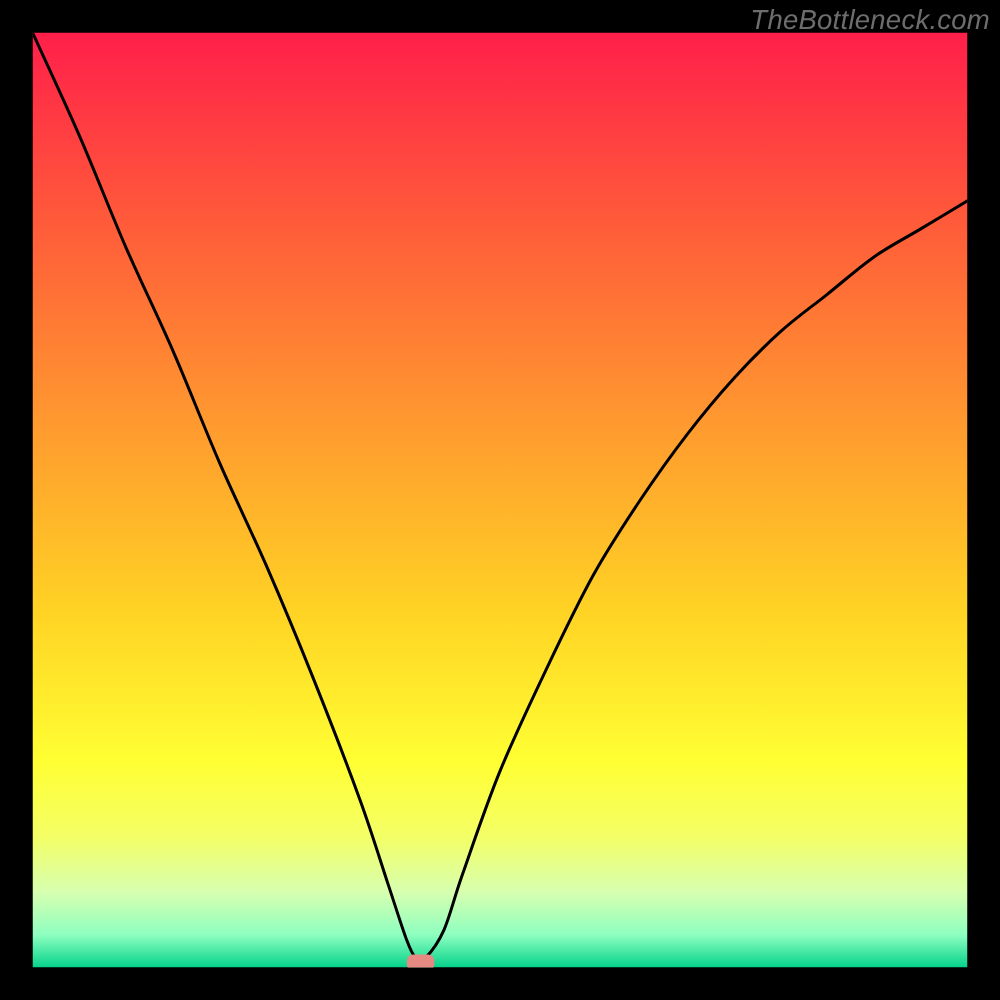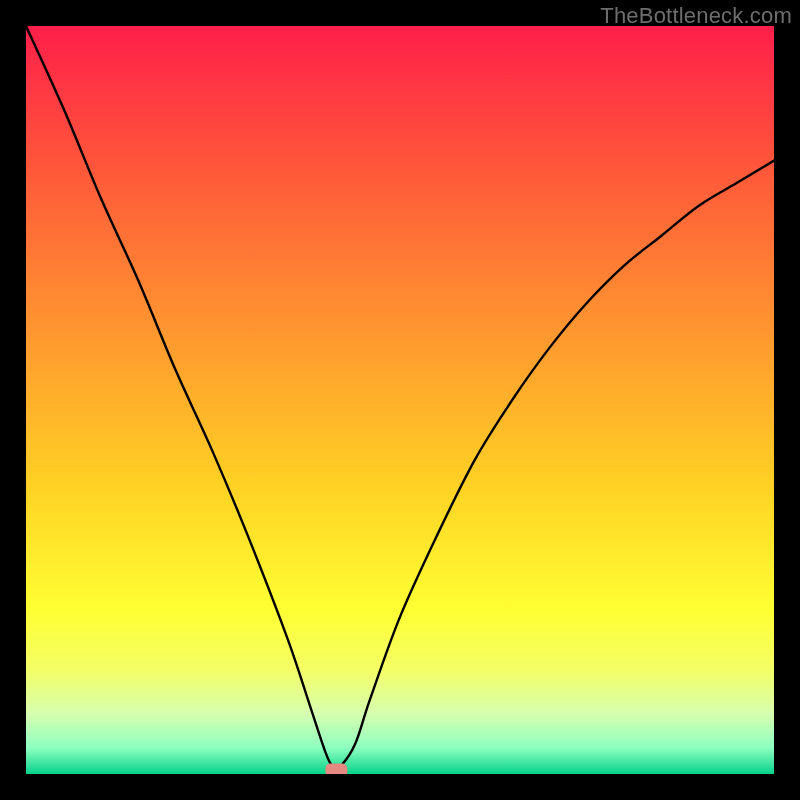--- a/index.html
+++ b/index.html
@@ -26,20 +26,21 @@
   }
   .watermark {
     position: absolute;
     top: 3px;
     right: 8px;
     color: #6d6d6d;
     font-size: 22px;
     font-weight: 500;
     letter-spacing: 0.2px;
     user-select: none;
+    font-style: italic;
   }
   svg { display: block; }
 </style>
 </head>
 <body>
 
 <div class="frame">
   <div class="watermark">TheBottleneck.com</div>
   <div class="plot">
     <svg id="svg" width="748" height="748" viewBox="0 0 748 748">

